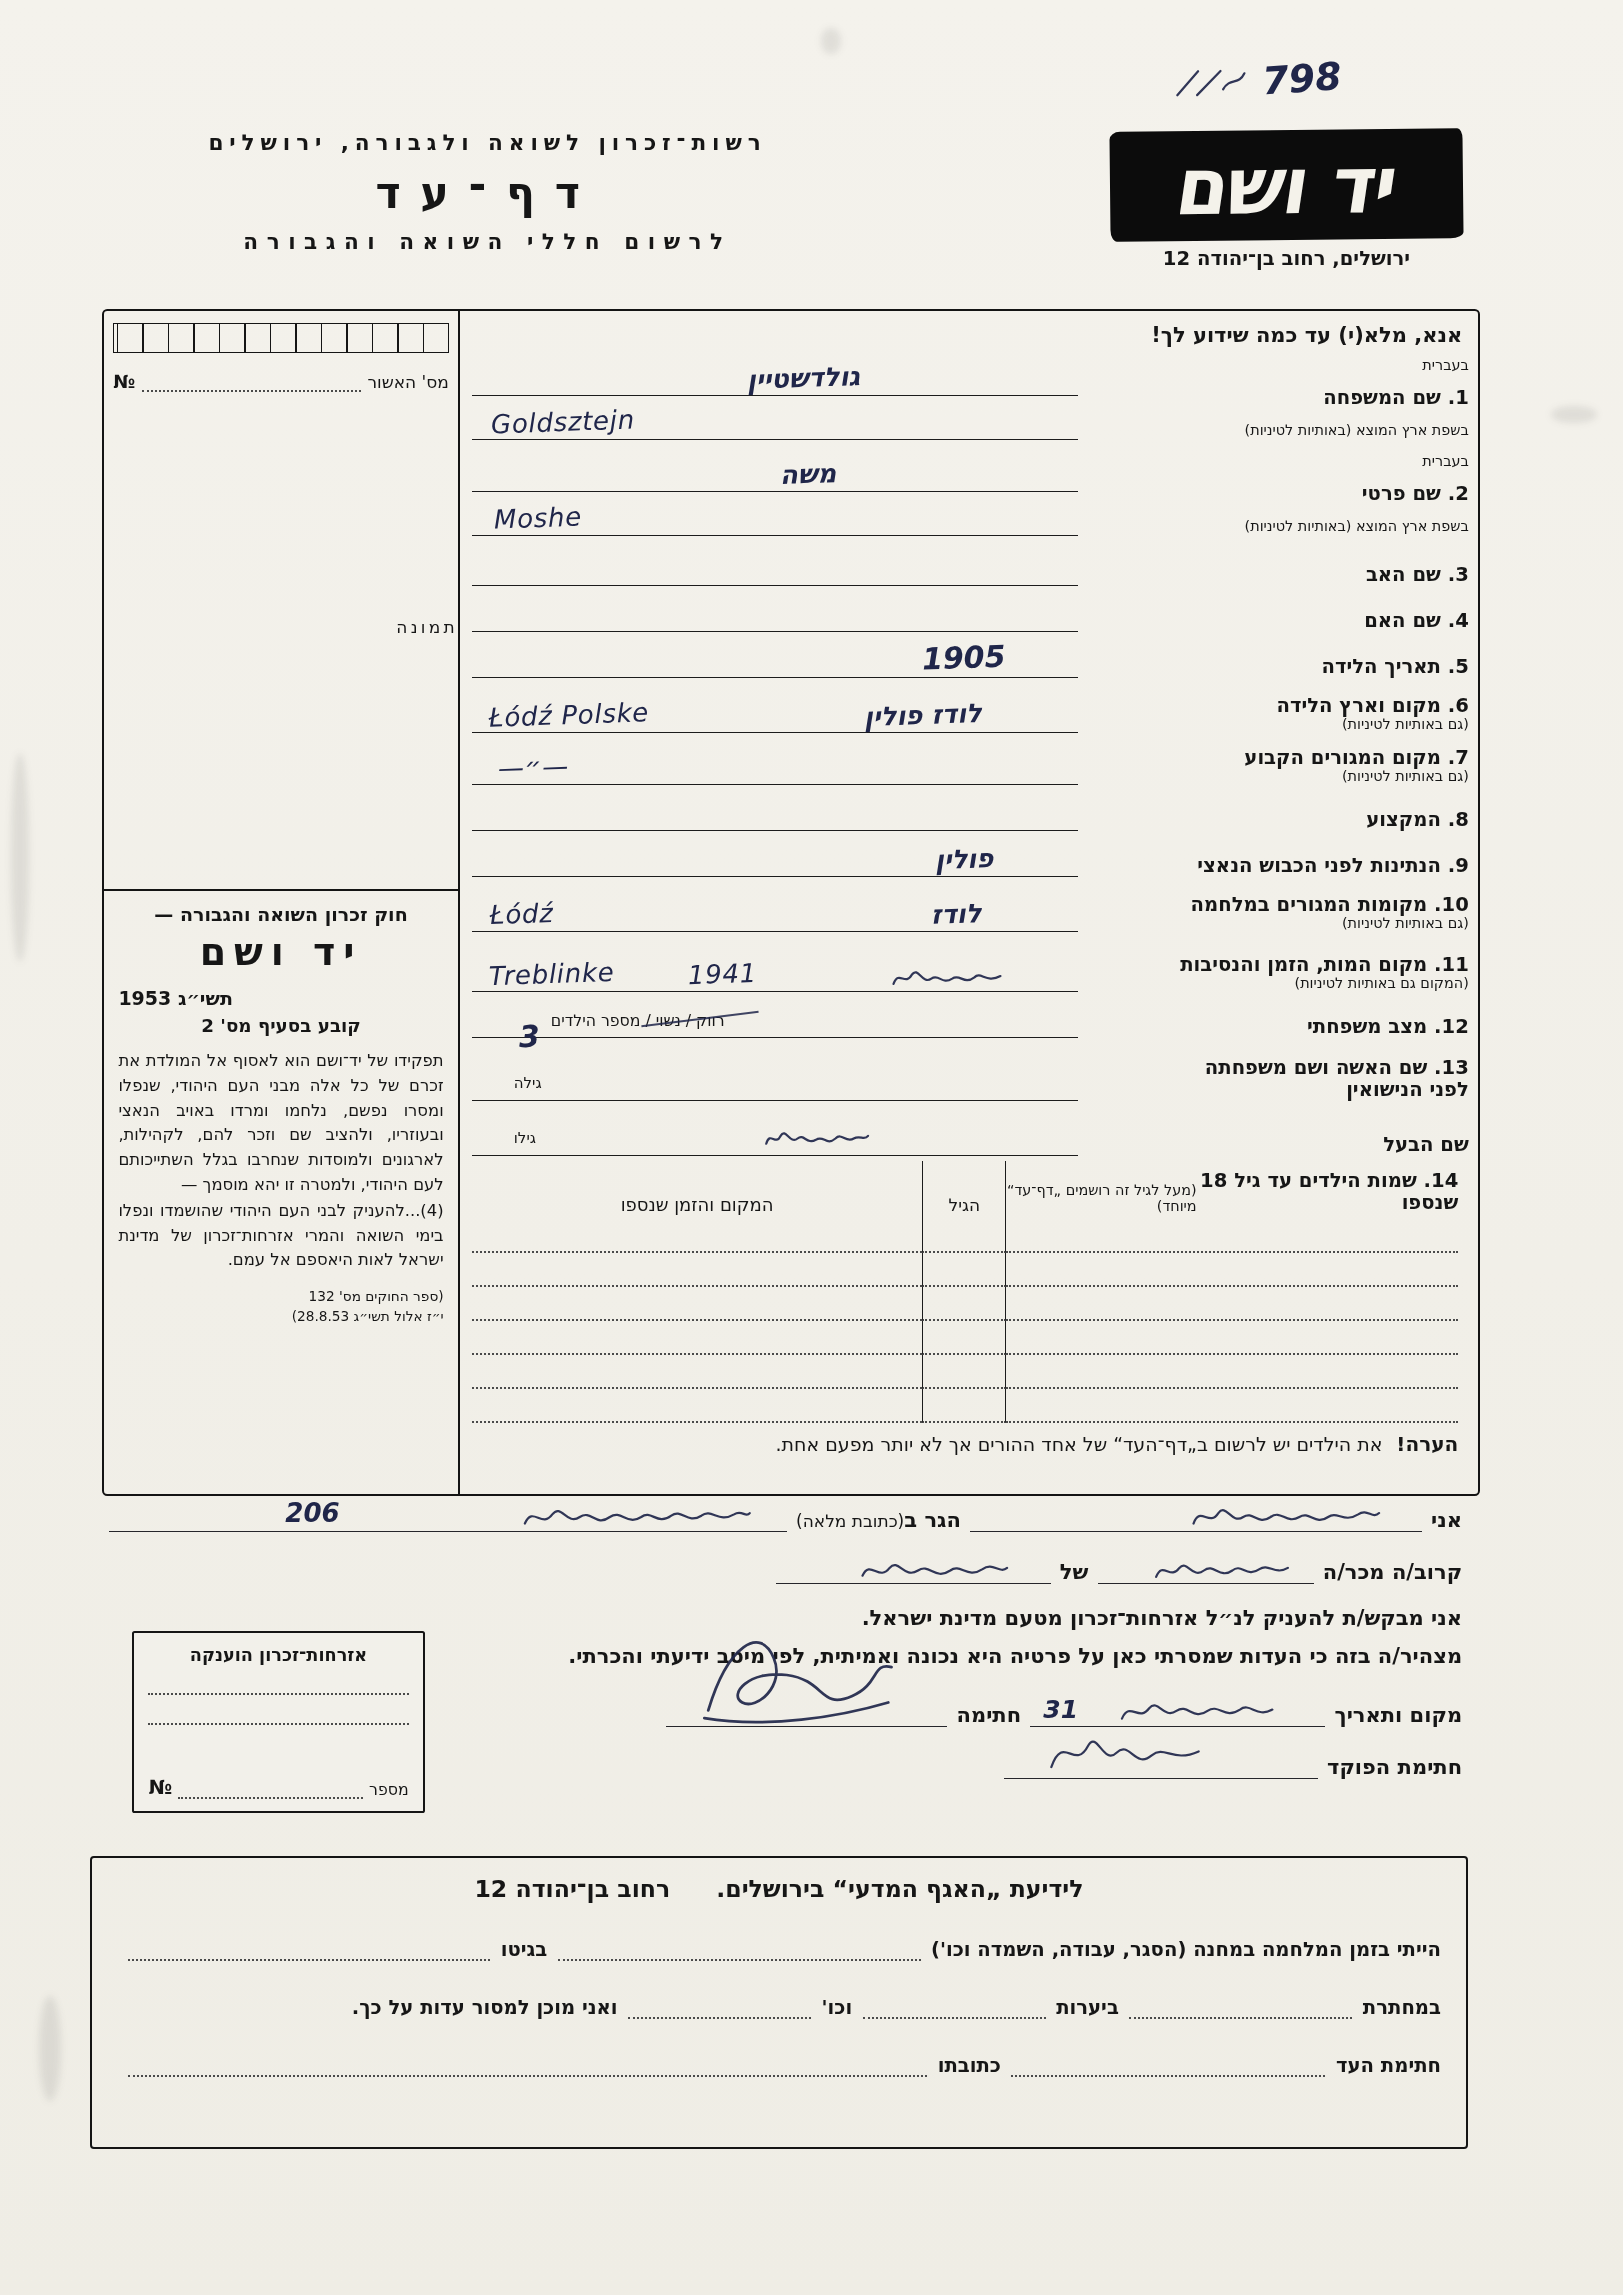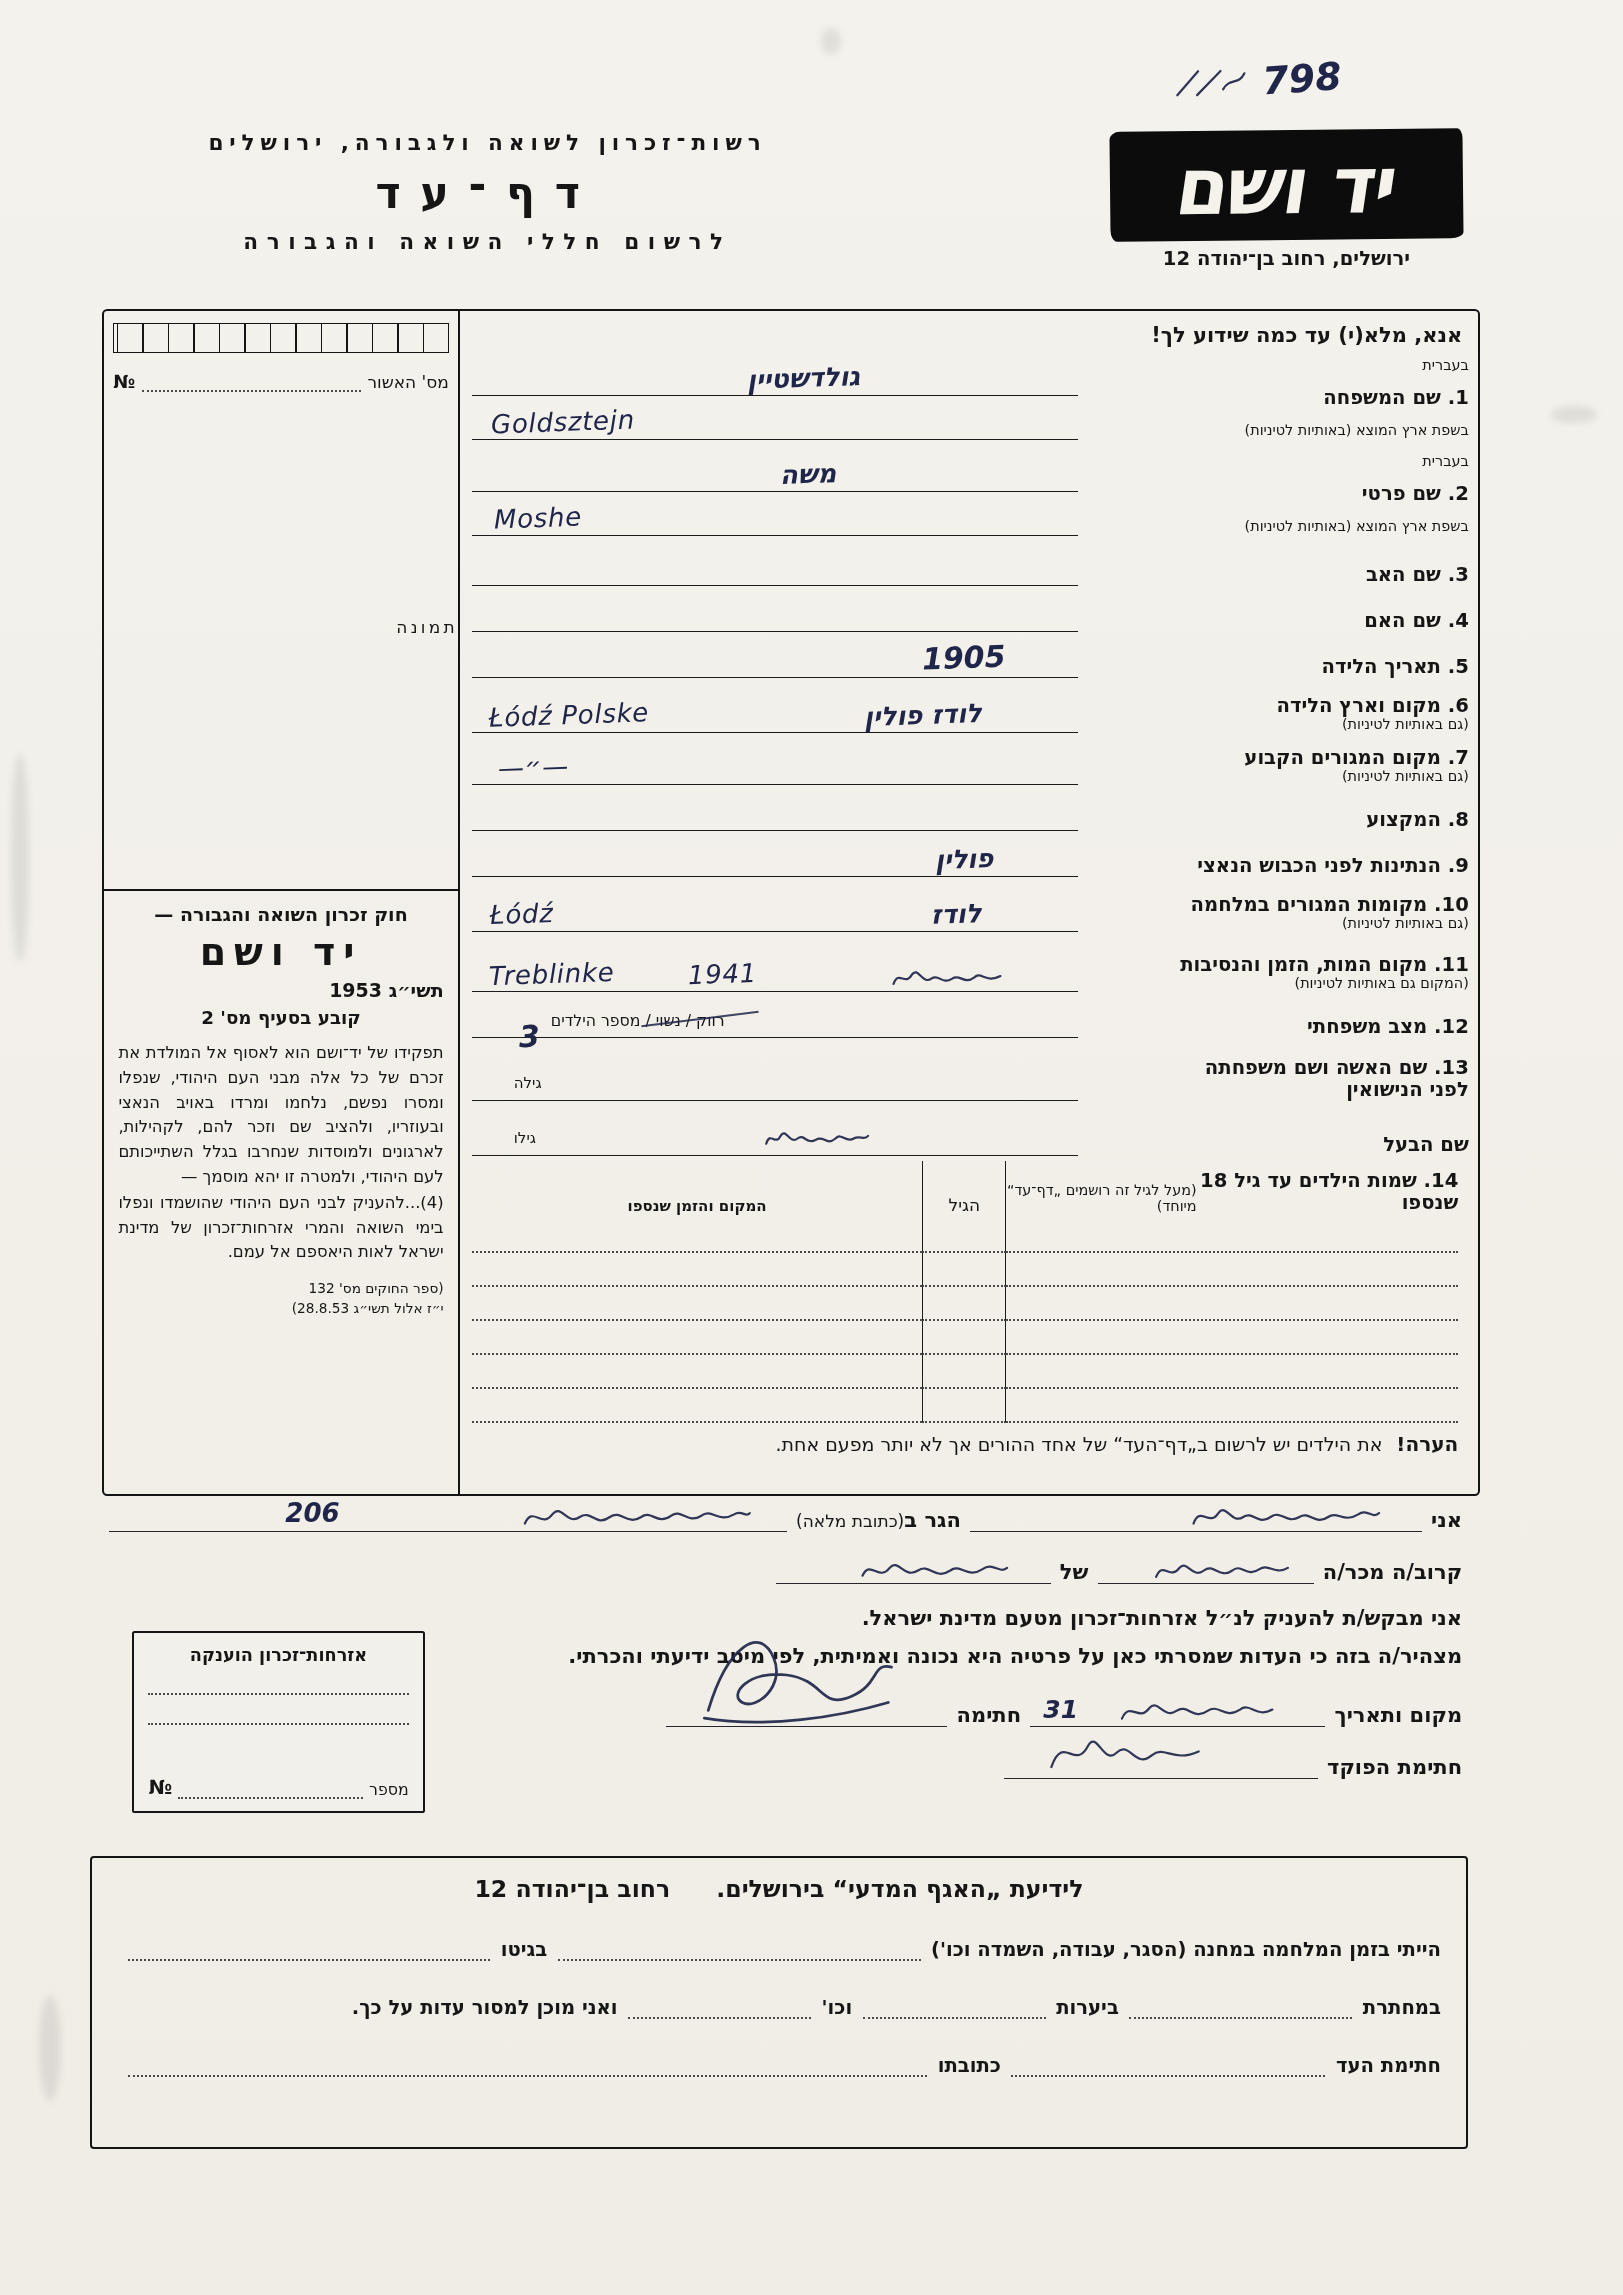--- a/index.html
+++ b/index.html
@@ -60,37 +60,37 @@
   .hw.he{font-weight:600}
   .hw.big{font-size:30px;font-weight:700}
 
   
   .ctable{display:grid;grid-template-columns:452px 84px 1fr;margin:0 10.5px 0 7.9px}
   .ctable .hcell{display:flex;align-items:flex-end;padding-bottom:3.9px}
   .ch-names{align-items:flex-end;text-align:right;font-size:19.6px;font-weight:700;line-height:1.15}
   .ch-names .lbl-small{font-size:14.4px;font-weight:400}
   .ch-age,.c-age{border-left:1.3px solid #1c1c1c;border-right:1.3px solid #1c1c1c}
   .ch-age{justify-content:center;font-size:17px;font-weight:400;height:58px}
-  .ch-place{justify-content:center;font-size:15px;font-weight:700;height:58px}
+  .ch-place{justify-content:center;font-size:18px;font-weight:400;height:58px}
   .crow-cell{height:34px;border-bottom:2px dotted #4a4a4a}
 
   .note-row{margin:9.2px 10.5px 0 7.9px;font-size:19px}
   .note-bold{font-weight:800;font-size:20px;margin-left:7.9px}
 
   
   .num-strip{position:absolute;top:11.8px;left:9.2px;right:9.2px;height:30px;border:1.3px solid #151515;
     background:repeating-linear-gradient(to left,transparent 0 24px,#151515 24px 25.5px)}
   .approval-row{position:absolute;top:60px;left:9.2px;right:9.2px;display:flex;align-items:flex-end;font-size:17px}
   .dotline{flex:1;border-bottom:2px dotted #4a4a4a;height:19.6px;margin:0 6.5px}
   .appr-no{font-size:18.3px;font-weight:700}
   .photo-label{position:absolute;top:306px;left:0;right:0;text-align:right;font-size:17px;letter-spacing:3.3px}
   .law{position:absolute;top:578px;left:0;right:0;bottom:0;border-top:2px solid #141414;padding:11.8px 14.4px 6.5px;overflow:hidden}
   .law-h{font-size:19px;font-weight:700;text-align:center}
   .law-name{font-size:38px;font-weight:800;letter-spacing:7.9px;text-align:center;margin-top:5.2px}
-  .law-year{font-size:19px;font-weight:700;text-align:right;margin-top:5px}
+  .law-year{font-size:19px;font-weight:700;text-align:left;margin-top:13px}
   .law-clause{font-size:18.3px;font-weight:700;text-align:center;margin-top:6.5px}
   .law-body{font-size:16.4px;line-height:1.5;text-align:justify;margin-top:13px}
   .law-body.second{margin-top:2px}
   .law-foot{font-size:13.7px;line-height:1.45;margin-top:14.4px}
 
   
   .declaration{position:absolute;top:1502px;left:92px;width:1378px;font-size:21px;font-weight:600;padding:0 7.9px}
   .drow{display:flex;align-items:flex-end;margin-bottom:22px;position:relative}
   .dline{border-bottom:1.3px solid #26262b;height:30px;position:relative;margin:0 9.2px}
   .dline.grow{flex:1}

